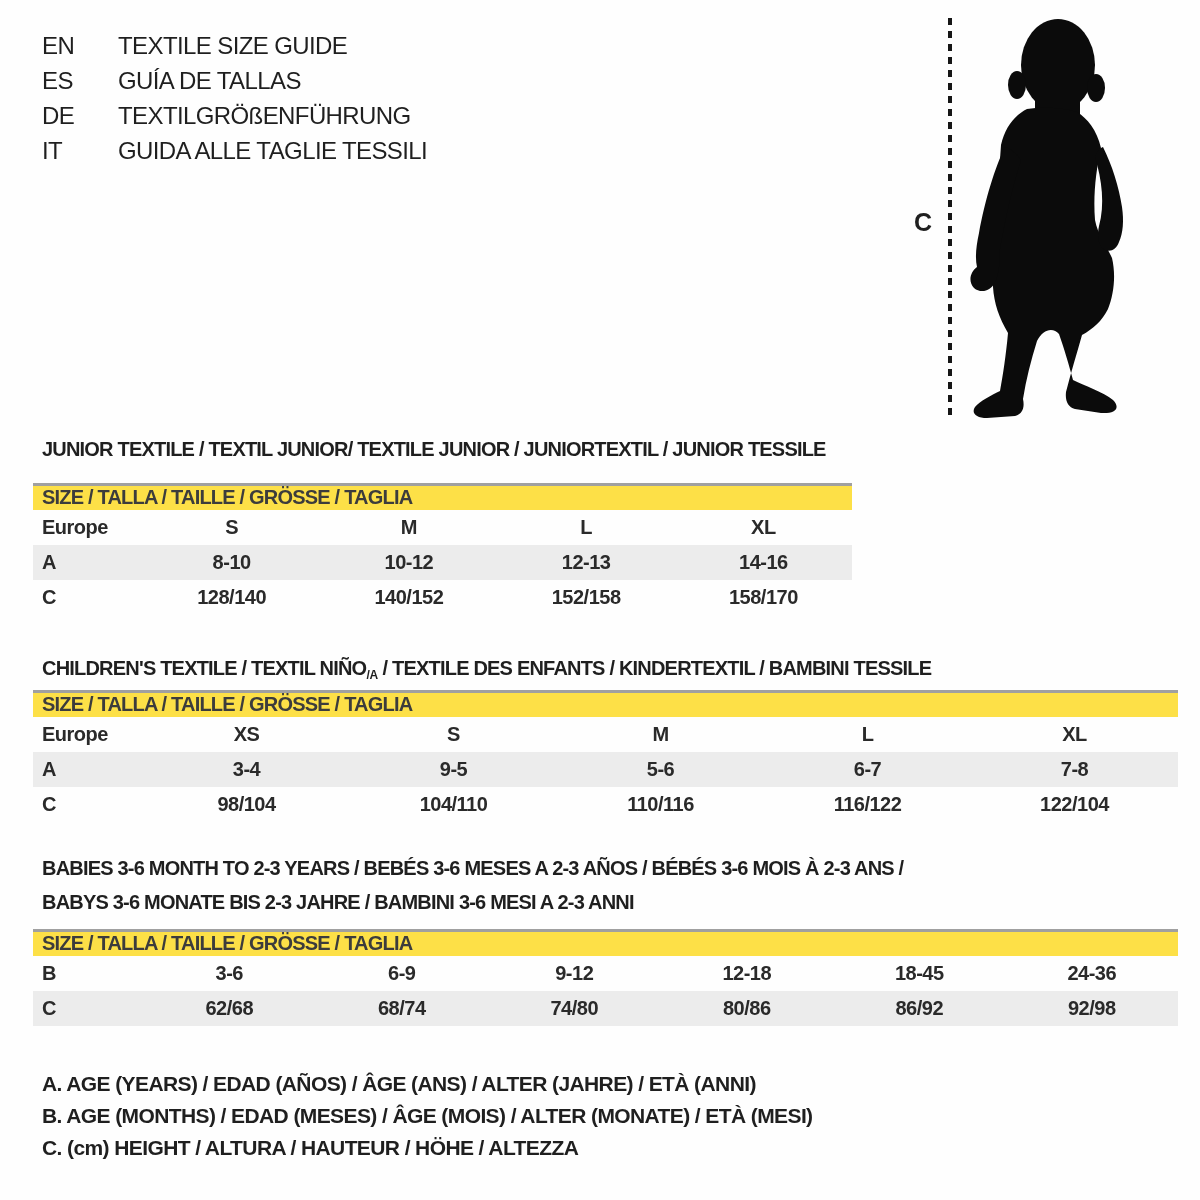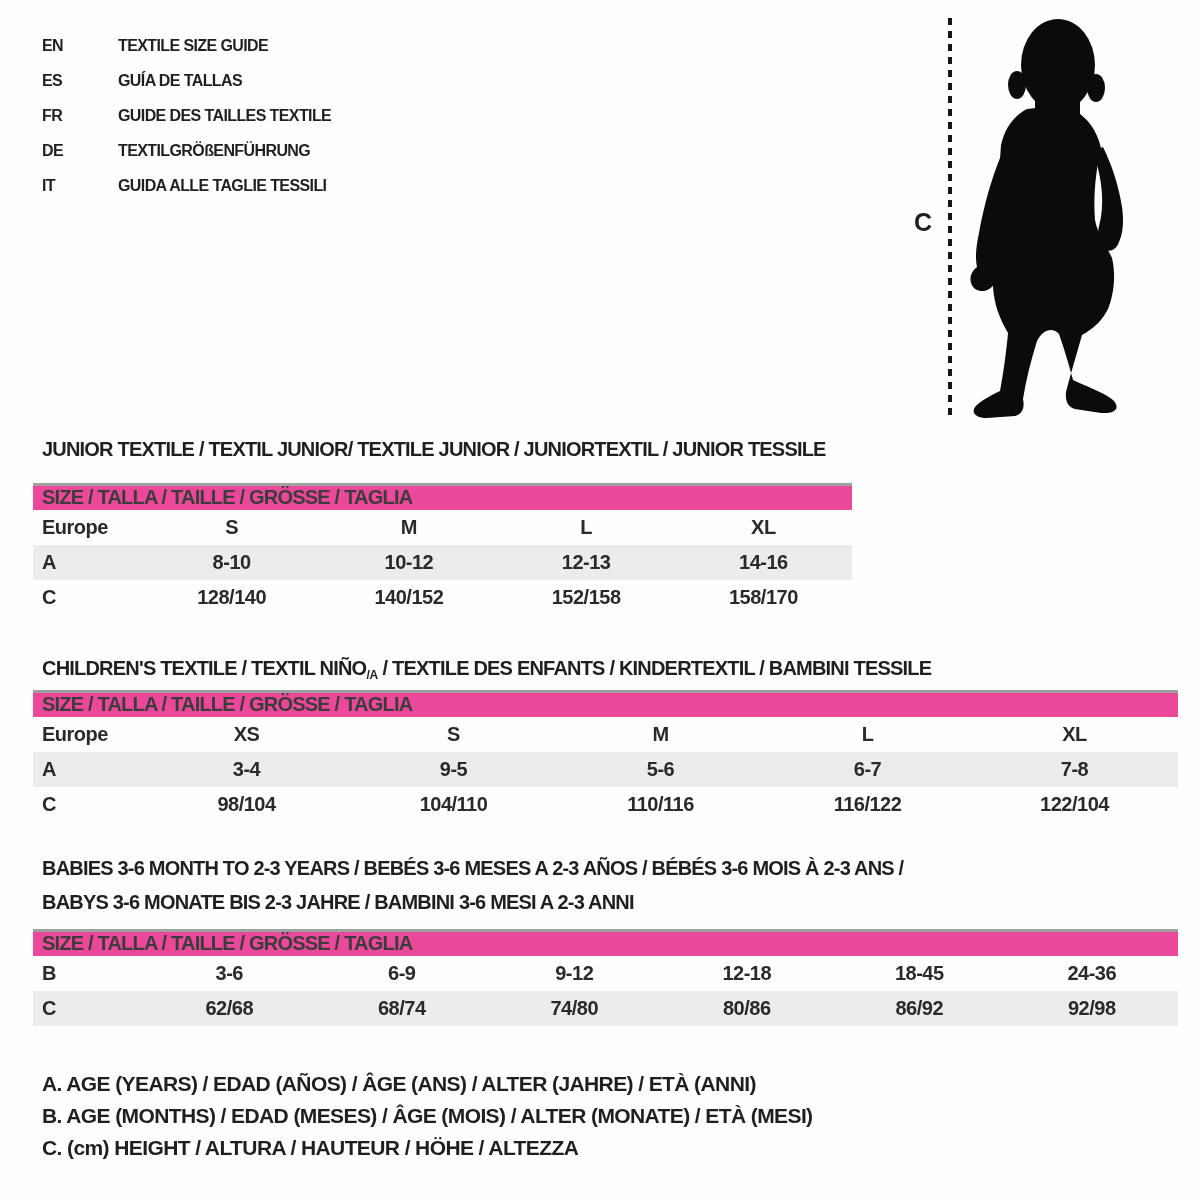--- a/index.html
+++ b/index.html
@@ -11,21 +11,21 @@
     -webkit-font-smoothing:antialiased;
   }
   .canvas {
     position:relative; width:1200px; height:1200px;
     background:#fefefe; overflow:hidden;
   }
 
   
   .lang-block {
     position:absolute; left:42px; top:28px;
-    font-size:16px; font-weight:bold; letter-spacing:-0.6px;
+    font-size:24px; font-weight:normal; letter-spacing:-0.6px;
     line-height:35px; color:#1f1f1f; white-space:nowrap;
   }
   .lang-row { display:flex; }
   .lang-code { width:76px; flex:0 0 76px; }
 
   
   .measure-line {
     position:absolute; left:948px; top:18px; width:4px; height:399px;
     background:repeating-linear-gradient(to bottom, #161616 0 7px, transparent 7px 13px);
   }
@@ -46,21 +46,21 @@
   .heading-babies { top:851px; line-height:34px; }
   .sub-script { font-size:12px; vertical-align:-4px; letter-spacing:-0.3px; }
 
   
   .table-wrap { position:absolute; left:33px; }
   .tw-junior   { top:483px; width:819px; }
   .tw-children { top:690px; width:1145px; }
   .tw-babies   { top:929px; width:1145px; }
 
   .band {
-    background:#ec4899; border-top:3px solid #a0a0a0;
+    background:#fde047; border-top:3px solid #a0a0a0;
     height:24px; line-height:23px; padding-left:9px;
     font-size:20px; font-weight:bold; letter-spacing:-0.8px; color:#3c3c3c;
   }
   table { border-collapse:collapse; width:100%; table-layout:fixed; }
   td {
     height:35px; padding:0; vertical-align:middle;
     text-align:center; font-size:20px; font-weight:bold;
     letter-spacing:-0.5px; color:#2a2a2a;
   }
   td.lbl { text-align:left; padding-left:9px; }
@@ -80,24 +80,20 @@
 <div class="canvas">
 
   <div class="lang-block">
     <div class="lang-row">
       <span class="lang-code">EN</span>
       <span>TEXTILE SIZE GUIDE</span>
     </div>
     <div class="lang-row">
       <span class="lang-code">ES</span>
       <span>GUÍA DE TALLAS</span>
-    </div>
-    <div class="lang-row">
-      <span class="lang-code">FR</span>
-      <span>GUIDE DES TAILLES TEXTILE</span>
     </div>
     <div class="lang-row">
       <span class="lang-code">DE</span>
       <span>TEXTILGRÖßENFÜHRUNG</span>
     </div>
     <div class="lang-row">
       <span class="lang-code">IT</span>
       <span>GUIDA ALLE TAGLIE TESSILI</span>
     </div>
   </div>

